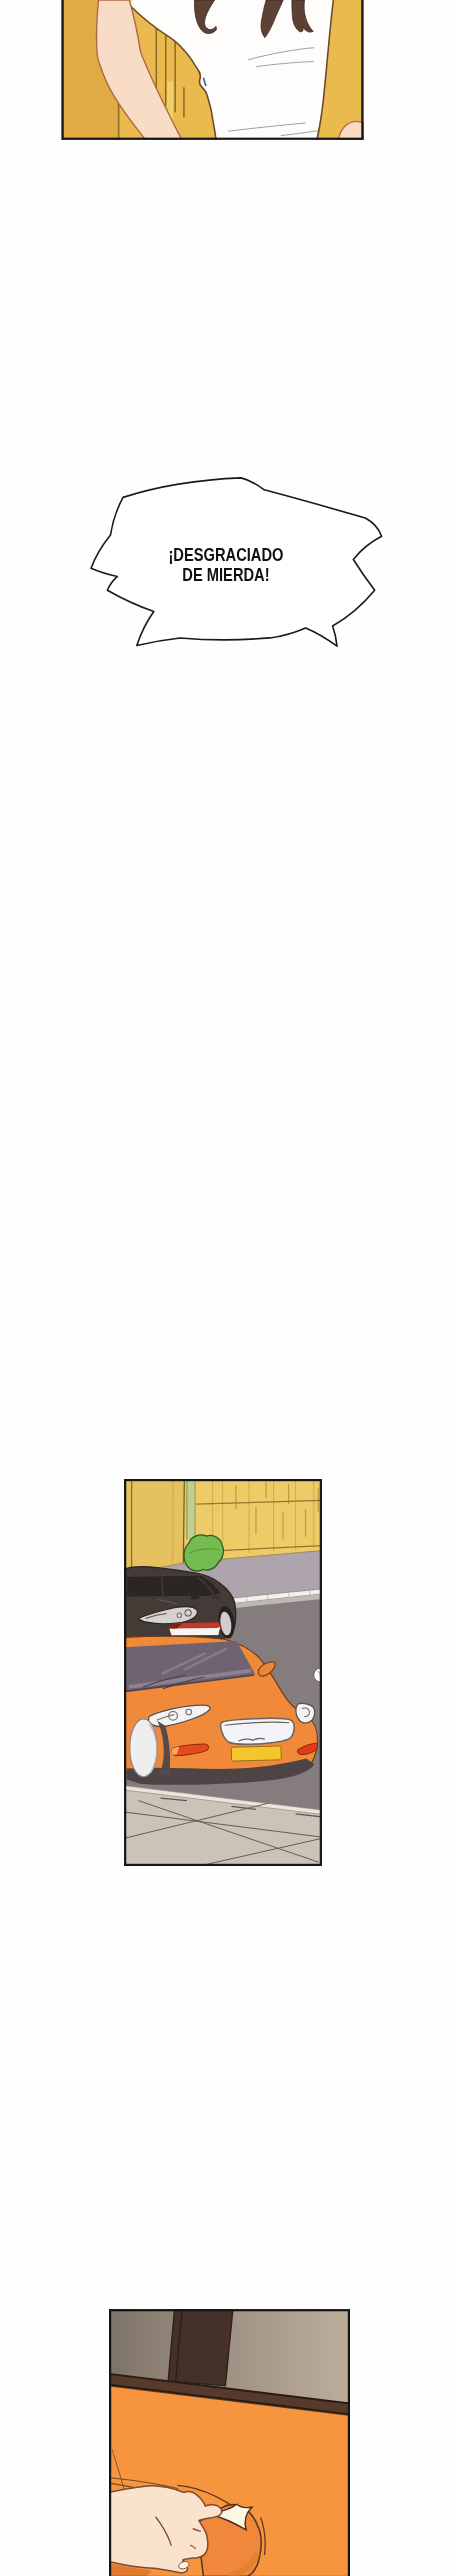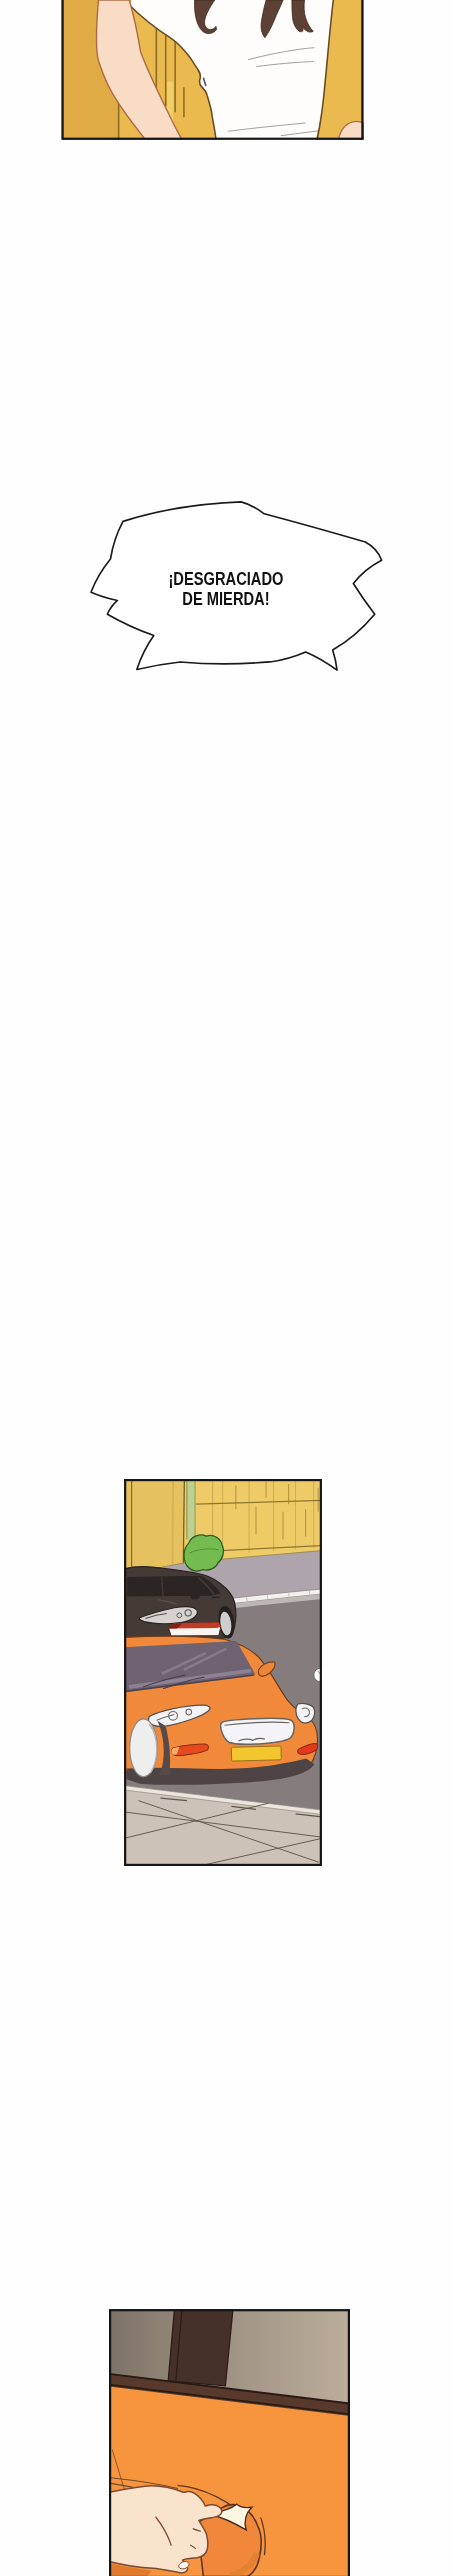--- a/index.html
+++ b/index.html
@@ -52,21 +52,21 @@
   <path d="M433,0 C428,40 424,90 420,130 C417,165 413,195 407,223" fill="none" stroke="#6b4a26" stroke-width="2.5"></path>
 
   <path d="M441,223 C444,208 452,197 464,194 C470,193 477,194 481,196 L481,223 Z" fill="#f8dcc5" stroke="#b26a45" stroke-width="2"></path>
 
   <path d="M59,0 L108,0 C116,28 122,58 126,83 C140,120 160,160 175,190 C182,205 188,215 192,223 L134,223 C120,205 100,180 88,160 C78,145 68,125 60,100 C54,88 55,40 59,0 Z" fill="#f8dcc5" stroke="#ae6843" stroke-width="2.2"></path>
 
   <rect x="1.75" y="-4" width="477.5" height="225" fill="none" stroke="#151515" stroke-width="3.5"></rect>
 </svg>
 </div>
 
-<div class="abs" style="left:82px;top:495px;width:308px;height:182px;">
+<div class="abs" style="left:82px;top:471px;width:308px;height:182px;">
 <svg width="308" height="182" viewBox="0 0 490 290">
 
   <path d="M14,155 Q24,128 45,102 Q50,70 65,42 Q150,15 253,11 Q270,15 290,30 Q365,50 451,75 Q470,85 477,104 Q450,118 432,141 Q447,165 466,190 Q436,226 399,247 Q404,262 406,279 Q380,260 356,250 Q328,262 299,266 Q225,272 156,266 Q120,270 87,278 Q97,248 114,224 Q75,210 40,190 Q45,178 56,168 Q32,163 14,155 Z" fill="#ffffff" stroke="#1a1a1a" stroke-width="2.6" stroke-linejoin="round"></path>
 
   <g font-family="Liberation Sans, sans-serif" font-weight="bold" fill="#111111" text-anchor="middle" transform="translate(229,0) scale(0.78,1)">
     <text x="0" y="144" font-size="30">¡DESGRACIADO</text>
     <text x="0" y="176" font-size="30">DE MIERDA!</text>
   </g>
 </svg>
 </div>

